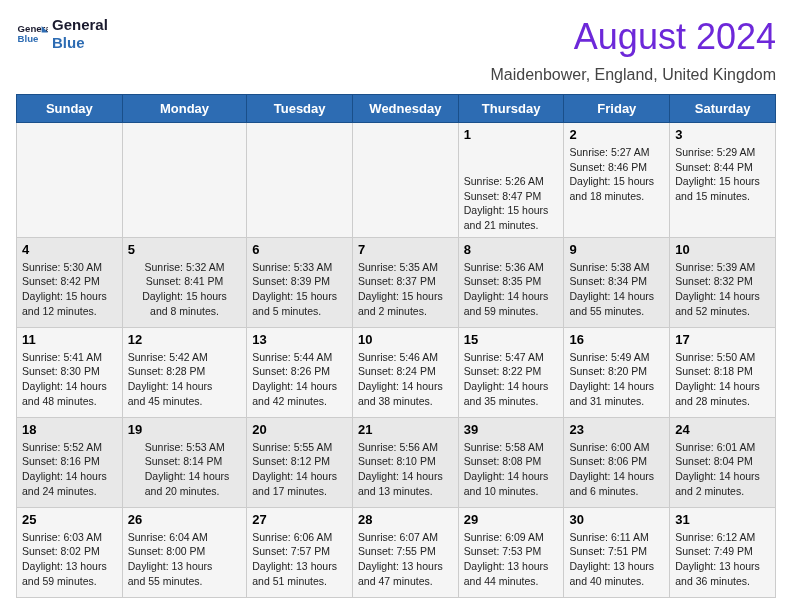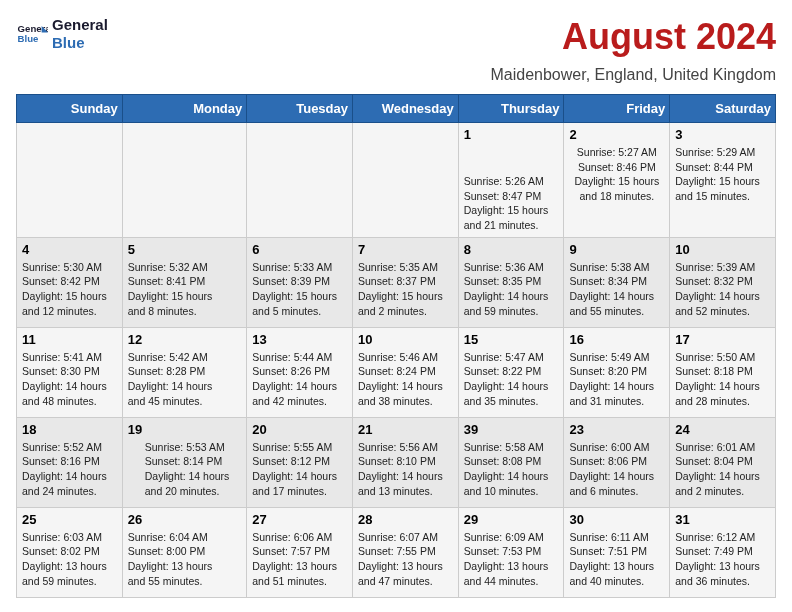--- a/index.html
+++ b/index.html
@@ -23,40 +23,40 @@
     }
     .logo-icon {
       width: 32px;
       height: 32px;
     }
     .title-block {
       text-align: right;
     }
     .month-year {
       font-size: 36px;
-      font-weight: bold;
-      color: #b91c1c;
+      font-weight: normal;
+      color: #6d28d9;
     }
     .location {
       font-size: 16px;
       color: #444;
       margin-top: 8px;
     }
     table {
       width: 100%;
       border-collapse: collapse;
       font-size: 11px;
     }
     thead tr {
       background-color: #2d6cb3;
       color: #fff;
     }
     thead th {
       padding: 6px 4px;
-      text-align: right;
+      text-align: center;
       font-size: 13px;
       font-weight: bold;
       border: 1px solid #1a4f8a;
     }
     tbody tr {
       vertical-align: top;
     }
     tbody tr:nth-child(odd) {
       background-color: #f5f5f5;
     }
@@ -125,21 +125,21 @@
         <td class="empty-cell"></td>
         <td>
           <div class="day-number">1</div>
           <div class="day-info" style="white-space: pre-line; margin-top: 32px;">Sunrise: 5:26 AM
 Sunset: 8:47 PM
 Daylight: 15 hours
 and 21 minutes.</div>
         </td>
         <td>
           <div class="day-number">2</div>
-          <div class="day-info" style="white-space: pre-line; text-align: center;">Sunrise: 5:27 AM
+          <div class="day-info" style="white-space: pre-line;">Sunrise: 5:27 AM
 Sunset: 8:46 PM
 Daylight: 15 hours
 and 18 minutes.</div>
         </td>
         <td>
           <div class="day-number">3</div>
           <div class="day-info" style="white-space: pre-line;">Sunrise: 5:29 AM
 Sunset: 8:44 PM
 Daylight: 15 hours
 and 15 minutes.</div>
@@ -148,21 +148,21 @@
       <tr>
         <td>
           <div class="day-number">4</div>
           <div class="day-info" style="white-space: pre-line;">Sunrise: 5:30 AM
 Sunset: 8:42 PM
 Daylight: 15 hours
 and 12 minutes.</div>
         </td>
         <td>
           <div class="day-number">5</div>
-          <div class="day-info" style="white-space: pre-line;">Sunrise: 5:32 AM
+          <div class="day-info" style="white-space: pre-line; text-align: center;">Sunrise: 5:32 AM
 Sunset: 8:41 PM
 Daylight: 15 hours
 and 8 minutes.</div>
         </td>
         <td>
           <div class="day-number">6</div>
           <div class="day-info" style="white-space: pre-line;">Sunrise: 5:33 AM
 Sunset: 8:39 PM
 Daylight: 15 hours
 and 5 minutes.</div>

